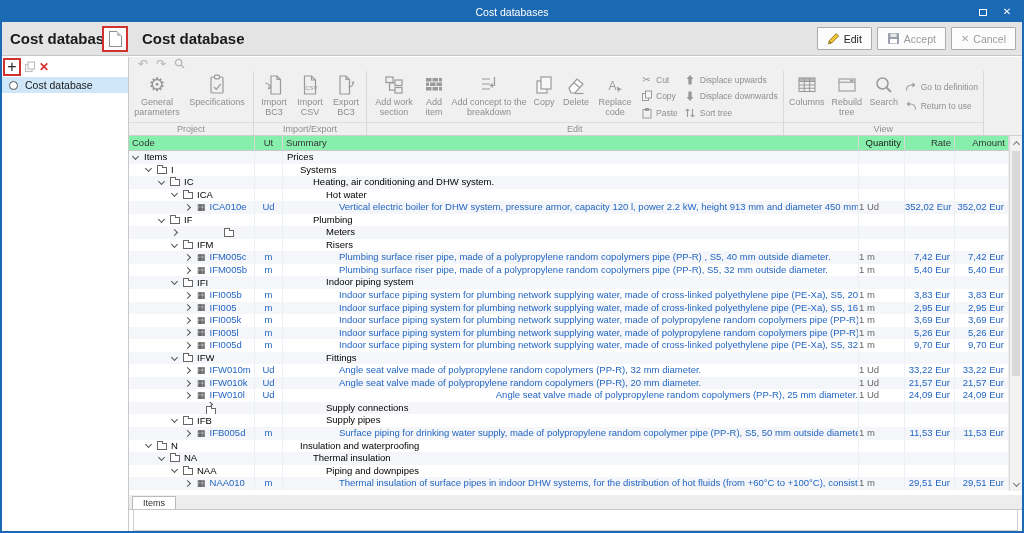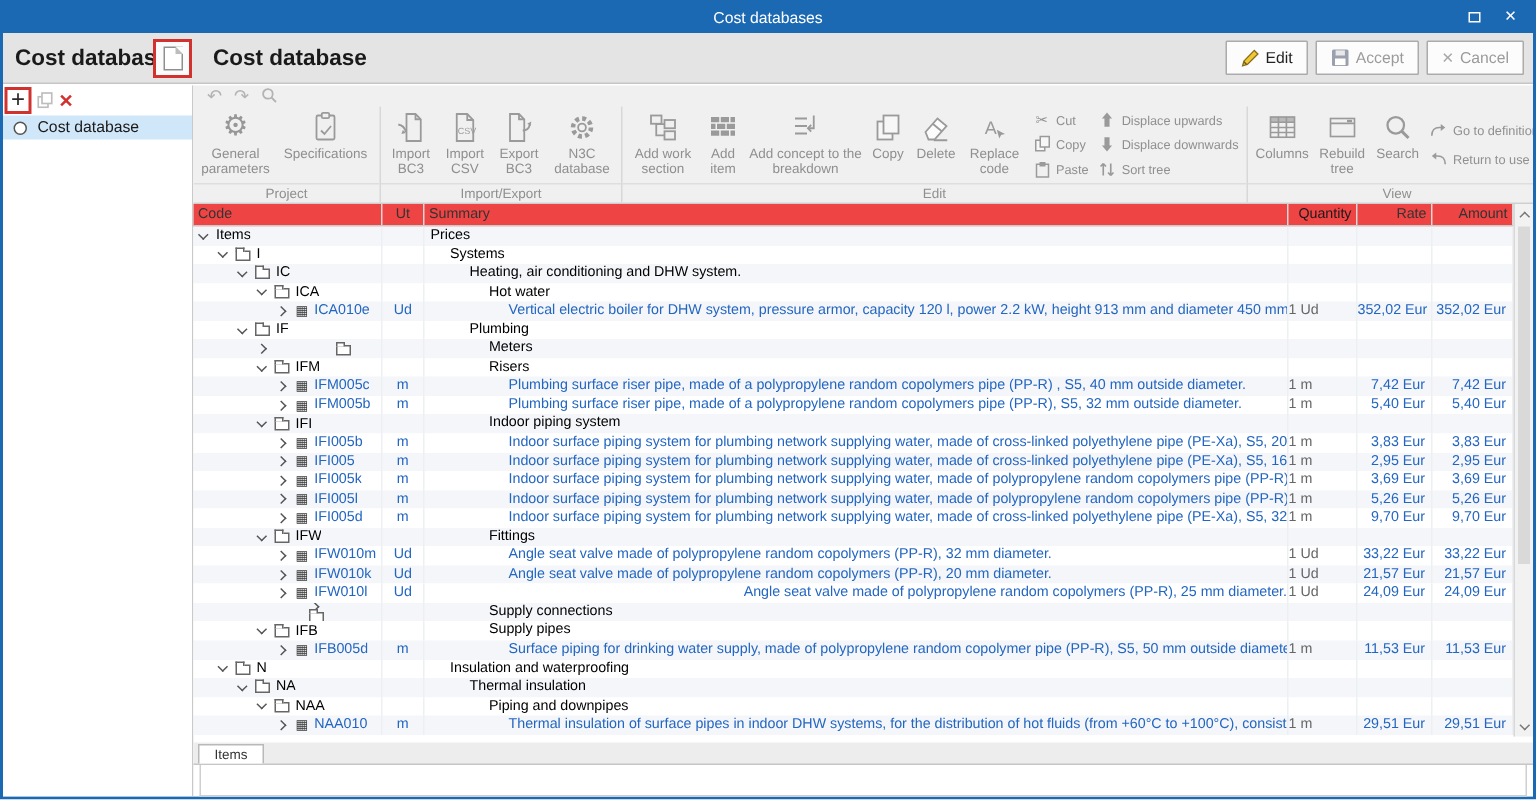--- a/index.html
+++ b/index.html
@@ -51,21 +51,21 @@
   .rbtn{display:flex;flex-direction:column;align-items:center;padding-top:1px;overflow:hidden;flex:none}
   .ric{height:25px;display:flex;align-items:center;justify-content:center}
   .ric.glyph{font-size:19px;color:#979797;line-height:22px}
   .rlbl{font-size:9px;line-height:1.15;color:#8f8f8f;text-align:center}
   .scol{display:flex;flex-direction:column;justify-content:space-around;padding:1px 3px}
   .scol.two{justify-content:center;gap:7px}
   .sbtn{display:flex;align-items:center;gap:3px;font-size:8.5px;color:#8f8f8f;white-space:nowrap}
   .sic{width:13px;display:flex;justify-content:center;color:#979797;font-size:10px}
   
   .tablewrap{height:355px;position:relative}
-  .thead{display:flex;height:15px;background:#ef4444;border-bottom:1px solid #c9c9c9;font-size:9.5px;
+  .thead{display:flex;height:15px;background:#86efac;border-bottom:1px solid #c9c9c9;font-size:9.5px;
          color:#333;margin-right:13px}
   .thead .cell{line-height:14px;border-right:1px solid #d8d8d8;padding:0 3px}
   .tbody{margin-right:13px}
   .trow{display:flex;height:12.56px;font-size:9.5px;background:#fff}
   .trow.alt{background:#f4f6f9}
   .cell{overflow:hidden;white-space:nowrap;line-height:12.4px;border-right:1px solid #edf0f3}
   .c-code{width:126px;flex:none;display:flex;align-items:center}
   .c-ut{width:28px;flex:none;text-align:center}
   .c-summary{flex:1;min-width:0}
   .c-qty{width:46px;flex:none;text-align:left;padding-right:4px;color:#1a1a1a}
@@ -219,29 +219,20 @@
                 <span class="ric">
                   <svg width="22" height="22" viewBox="0 0 22 22" stroke="#9a9a9a" fill="none" stroke-width="1.2">
                       <path d="M5 2 h6 l3.5 3.5 V20 H5 z"></path>
                       <path d="M11 2 v3.5 h3.5"></path>
                       <path d="M13.5 13 c2.5 0 4.2-1.5 4.7-4"></path>
                       <path d="M18.8 10 l.4-3 -2.7 1.5 z" fill="#9a9a9a" stroke="none"></path>
                     </svg>
                 </span>
                 <span class="rlbl">Export BC3</span>
               </div>
-              <div class="rbtn" style="width:48px">
-                <span class="ric">
-                  <svg width="22" height="22" viewBox="0 0 22 22" stroke="#9a9a9a" fill="none">
-                      <circle cx="11" cy="11" r="6" stroke-width="3" stroke-dasharray="2.6 2.1"></circle>
-                      <circle cx="11" cy="11" r="2.6" stroke-width="1.2"></circle>
-                    </svg>
-                </span>
-                <span class="rlbl">N3C database</span>
-              </div>
             </div>
             <div class="rglabel">Import/Export</div>
           </div>
 
           <div class="rgroup">
             <div class="rbtns">
               <div class="rbtn" style="width:50px">
                 <span class="ric">
                   <svg width="22" height="22" viewBox="0 0 22 22" stroke="#9a9a9a" fill="none" stroke-width="1.2">
                       <rect x="3" y="3" width="7" height="5.5"></rect>

